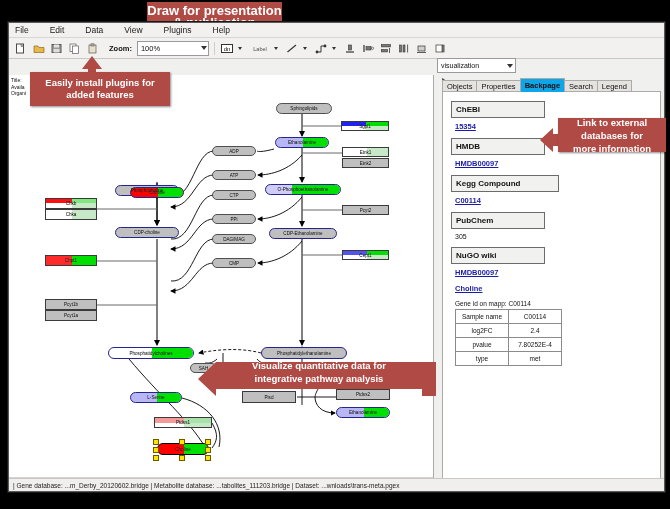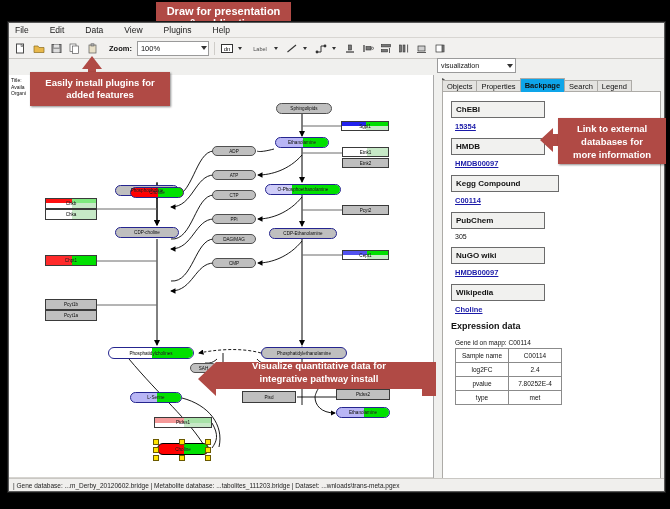--- a/index.html
+++ b/index.html
@@ -96,21 +96,21 @@
   
   .callout{position:absolute;background:#b04a45;color:#fff;font-weight:bold;text-align:center;
            display:flex;align-items:center;justify-content:center;
            box-shadow:1px 1px 2px rgba(0,0,0,.45);line-height:12px;}
 </style>
 </head>
 <body>
 
 <div class="root">
 
-  <div class="callout" style="left:156px;top:2px;width:135px;height:30px;font-size:11px;">
+  <div class="callout" style="left:147px;top:2px;width:135px;height:30px;font-size:13px;">
     <div>
       <div>Draw for presentation</div>
       <div>&amp; publication</div>
     </div>
   </div>
   <svg style="position:absolute;left:211px;top:31px;width:26px;height:30px;">
     <polygon points="8,0 18,0 18,16 25,16 13,29 1,16 8,16" fill="#b04a45"></polygon>
   </svg>
 
   <div class="window">
@@ -547,26 +547,22 @@
           <div class="dbbox">
             <span>PubChem</span>
           </div>
           <span class="dbplain">305</span>
 
           <div class="dbbox">
             <span>NuGO wiki</span>
           </div>
           <a class="dblink" href="#">HMDB00097</a>
 
-          <div class="dbbox">
-            <span>Wikipedia</span>
-          </div>
           <a class="dblink" href="#">Choline</a>
 
-          <div class="exprhdr">Expression data</div>
           <div class="geneid">Gene id on mapp: C00114</div>
 
           <table class="expr">
             <tbody>
                 <tr>
               <td>Sample name</td>
               <td>C00114</td>
             </tr>
             <tr>
               <td>log2FC</td>
@@ -597,31 +593,31 @@
   <div class="callout" style="left:30px;top:72px;width:140px;height:34px;font-size:9.5px;z-index:41;">
     <div>
       <div>Easily install plugins for</div>
       <div>added features</div>
     </div>
   </div>
 
   <svg style="position:absolute;left:540px;top:128px;width:26px;height:24px;z-index:40;">
     <polygon points="0,12 13,0 13,6 26,6 26,18 13,18 13,24" fill="#b04a45"></polygon>
   </svg>
-  <div class="callout" style="left:558px;top:118px;width:108px;height:46px;font-size:9.5px;z-index:41;line-height:13px;">
+  <div class="callout" style="left:558px;top:118px;width:108px;height:34px;font-size:9.5px;z-index:41;line-height:13px;">
     <div>
       <div>Link  to external</div>
       <div>databases  for</div>
       <div>more information</div>
     </div>
   </div>
 
   <svg style="position:absolute;left:198px;top:358px;width:238px;height:42px;z-index:40;">
     <polygon points="0,21 18,4 18,12 224,12 224,4 238,4 238,38 224,38 224,31 18,31 18,38" fill="#b04a45"></polygon>
   </svg>
   <div class="callout" style="left:216px;top:362px;width:206px;height:19px;font-size:9.5px;z-index:41;background:#b04a45;box-shadow:none;line-height:13px;">
     <div>
       <div>Visualize quantitative data  for</div>
-      <div>integrative pathway install</div>
+      <div>integrative pathway analysis</div>
     </div>
   </div>
 
 </div>
 
 </body></html>

